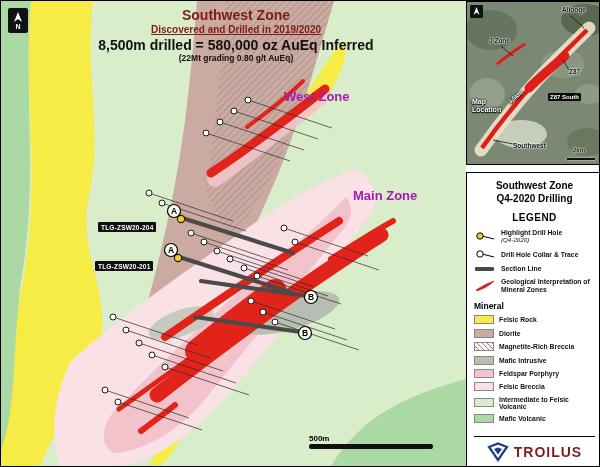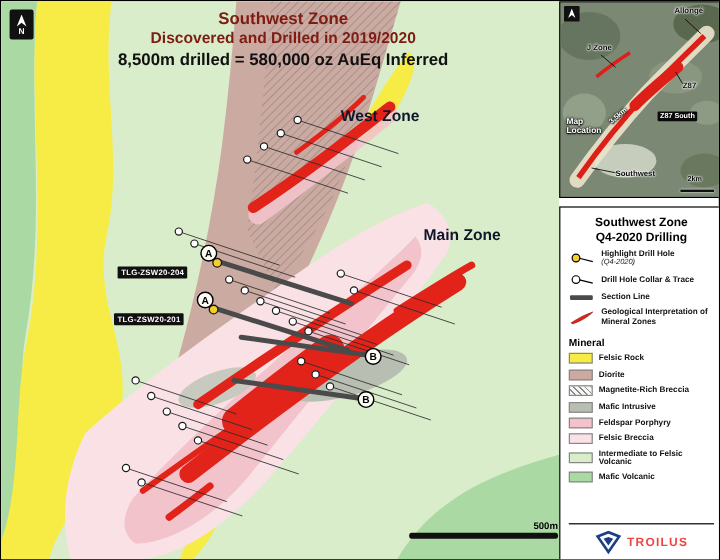--- a/index.html
+++ b/index.html
@@ -3,33 +3,33 @@
 <meta charset="utf-8">
 <style>
   body{margin:0;background:#9a9a9a;font-family:"Liberation Sans",sans-serif;}
   .figure{position:relative;width:600px;height:467px;background:#fff;border:1px solid #000;
           box-sizing:border-box;overflow:hidden;}
   .map-area{position:absolute;left:0;top:0;width:465px;height:465px;}
   .mapsvg{position:absolute;left:0;top:0;}
 
   .title-block{position:absolute;left:85px;top:6px;width:300px;text-align:center;pointer-events:none;}
   .t1{font-size:14px;font-weight:bold;color:#7d1c12;}
-  .t2{font-size:13px;font-weight:bold;color:#7d1c12;margin-top:1px;}
+  .t2{font-size:10px;font-weight:bold;color:#7d1c12;margin-top:1px;text-decoration:underline;}
   .t3{font-size:14px;font-weight:bold;color:#111;margin-top:2px;}
   .t4{font-size:8.5px;font-weight:bold;color:#111;}
 
   .north-box{position:absolute;left:7px;top:7px;width:20px;height:25px;background:#111;border-radius:2px;
              display:flex;flex-direction:column;align-items:center;justify-content:center;color:#fff;}
   .north-box .n{font-size:7px;font-weight:bold;line-height:1;}
 
-  .zone-label{position:absolute;font-weight:bold;font-size:13px;color:#0f172a;white-space:nowrap;}
+  .zone-label{position:absolute;font-weight:bold;font-size:13px;color:#a21caf;white-space:nowrap;}
   .drill-label{position:absolute;background:#101010;color:#fff;font-size:6.5px;font-weight:bold;
                padding:1.5px 3px;border-radius:1px;letter-spacing:.2px;white-space:nowrap;}
 
-  .scalebar{position:absolute;left:340px;top:433px;width:124px;text-align:right;}
+  .scalebar{position:absolute;left:308px;top:433px;width:124px;text-align:left;}
   .scalebar .txt{font-size:8px;font-weight:bold;color:#000;margin-bottom:1px;}
   .scalebar .bar{height:5px;background:#101010;border-radius:2px;}
 
   .inset{position:absolute;left:465px;top:0;width:135px;height:164px;border:1px solid #000;
          box-sizing:border-box;overflow:hidden;background:#7b8874;}
   .ilabel{position:absolute;font-size:6.5px;font-weight:bold;color:#0a0a0a;white-space:nowrap;
           text-shadow:0 0 2px #fff,0 0 2px #fff,0 0 1px #fff;}
   .ilabel.white{color:#fff;text-shadow:0 0 2px #000,0 0 2px #000,0 1px 1px #000;}
   .z87s{position:absolute;background:#0a0a0a;color:#fff;padding:1px 2px;border-radius:1px;
         font-size:6px;font-weight:bold;white-space:nowrap;}
@@ -46,21 +46,21 @@
   .li-icon{flex:0 0 22px;display:flex;justify-content:center;}
   .li-text{font-size:6.8px;font-weight:600;line-height:1.15;color:#111;}
   .li-sub{font-size:6.2px;font-style:italic;font-weight:normal;}
   .geo-head{font-weight:bold;font-size:8.5px;margin:5px 0 2px;}
   .geo-row{display:flex;align-items:center;gap:5px;margin:2.2px 0;}
   .sw{flex:0 0 20px;height:9px;border:1px solid #888;box-sizing:border-box;}
   .sw-hatch{background-image:repeating-linear-gradient(45deg,transparent 0 2.5px,#8a8a8a 2.5px 3.5px);}
   .geo-label{font-size:6.8px;font-weight:600;color:#111;}
   .logo-row{margin-top:auto;border-top:1px solid #000;padding-top:5px;display:flex;
             align-items:center;justify-content:center;gap:5px;}
-  .logo-text{font-size:10px;font-weight:bold;color:#ef4444;letter-spacing:1px;}
+  .logo-text{font-size:14px;font-weight:bold;color:#7f1d1d;letter-spacing:1px;}
 </style>
 </head>
 <body>
 
 <div class="figure">
 
   <div class="map-area">
     <svg class="mapsvg" width="465" height="465" viewBox="0 0 465 465">
       <defs>
         <pattern id="hatch" width="5" height="5" patternUnits="userSpaceOnUse" patternTransform="rotate(45)">
@@ -153,20 +153,21 @@
         <text x="310" y="299">B</text>
         <circle cx="304" cy="332" r="6.5" fill="#fdfdf5" stroke="#000" stroke-width="1.2"></circle>
         <text x="304" y="335">B</text>
       </g>
     </svg>
 
     <div class="title-block">
       <div class="t1">Southwest Zone</div>
       <div class="t2">Discovered and Drilled in 2019/2020</div>
       <div class="t3">8,500m drilled = 580,000 oz AuEq Inferred</div>
+      <div class="t4">(22Mt grading 0.80 g/t AuEq)</div>
     </div>
 
     <div class="north-box">
       <svg width="10" height="11">
         <polygon points="5,0 9,10 5,7 1,10" fill="#fff"></polygon>
       </svg>
       <span class="n">N</span>
     </div>
 
     <div class="zone-label" style="left:283px;top:88px;">West Zone</div>
@@ -218,20 +219,21 @@
     <div class="ilabel white maploc" style="left:5px;top:96px;">Map Location</div>
     <div class="ilabel" style="left:46px;top:140px;">Southwest</div>
     <div class="ilabel white strike" style="left:40px;top:92px;">3.5km</div>
     <div class="ilabel" style="left:106px;top:145px;font-size:6px;">2km</div>
     <div class="iscale" style="left:100px;top:156px;width:28px;"></div>
   </div>
 
   <div class="panel">
     <div class="p-title">Southwest Zone</div>
     <div class="p-title">Q4-2020 Drilling</div>
+    <div class="p-head">LEGEND</div>
 
     <div class="li-row">
       <span class="li-icon">
         <svg width="22" height="11">
             <line x1="8" y1="5" x2="20" y2="8" stroke="#000" stroke-width="1"></line>
           <circle cx="6" cy="5" r="3.2" fill="#f2cf2b" stroke="#000" stroke-width="1"></circle>
           </svg>
       </span>
       <span class="li-text">
         <span>Highlight Drill Hole</span><br>

